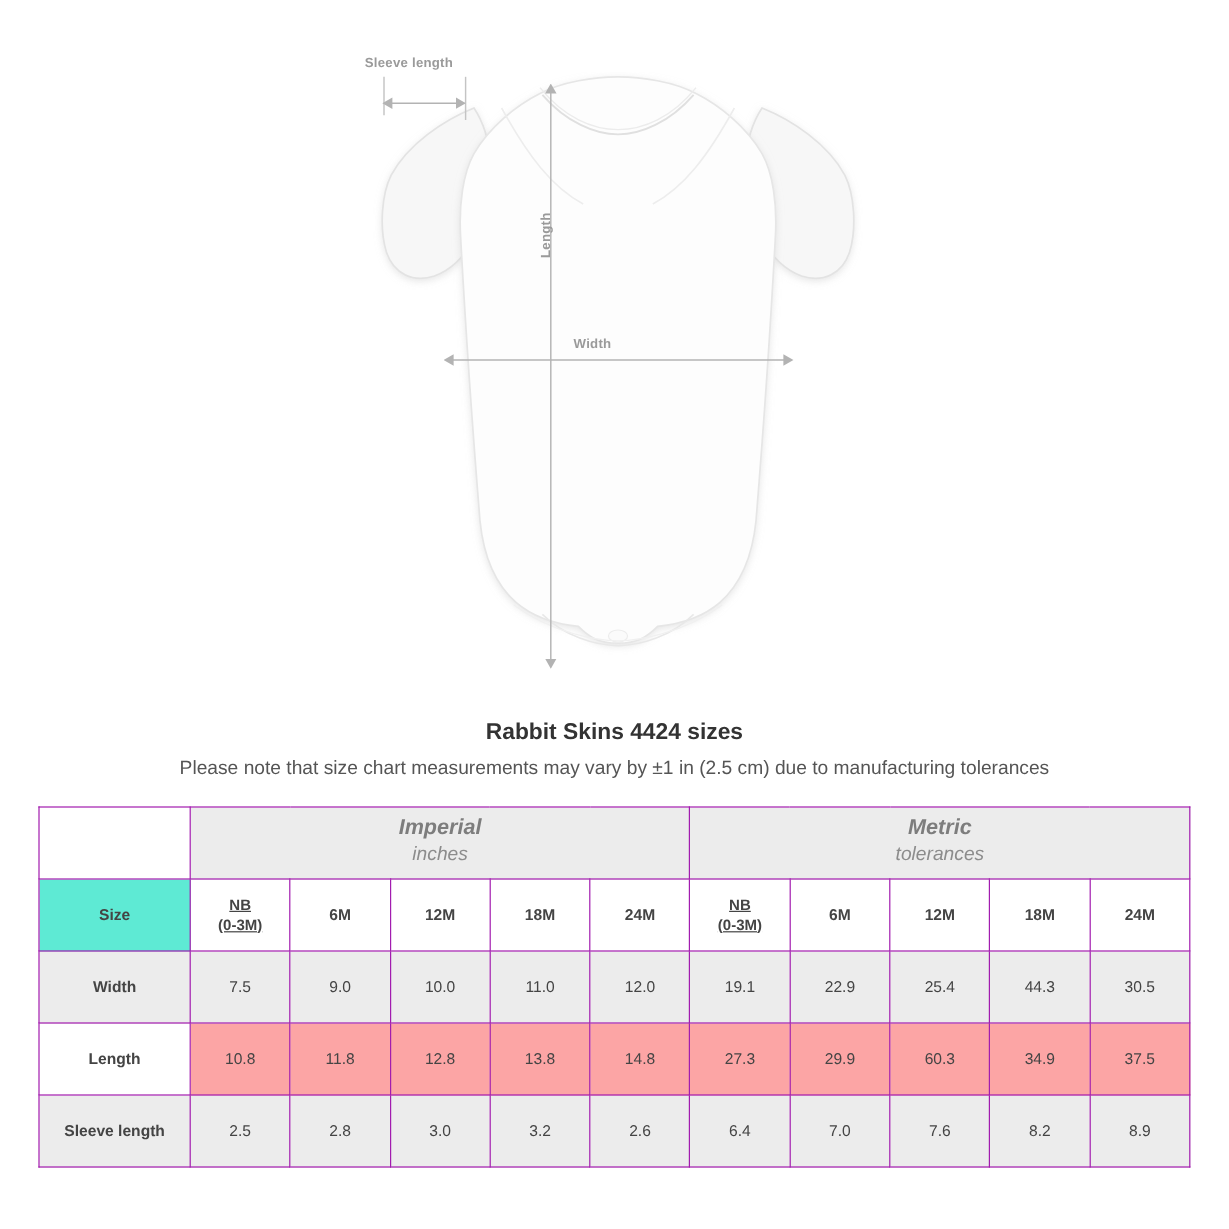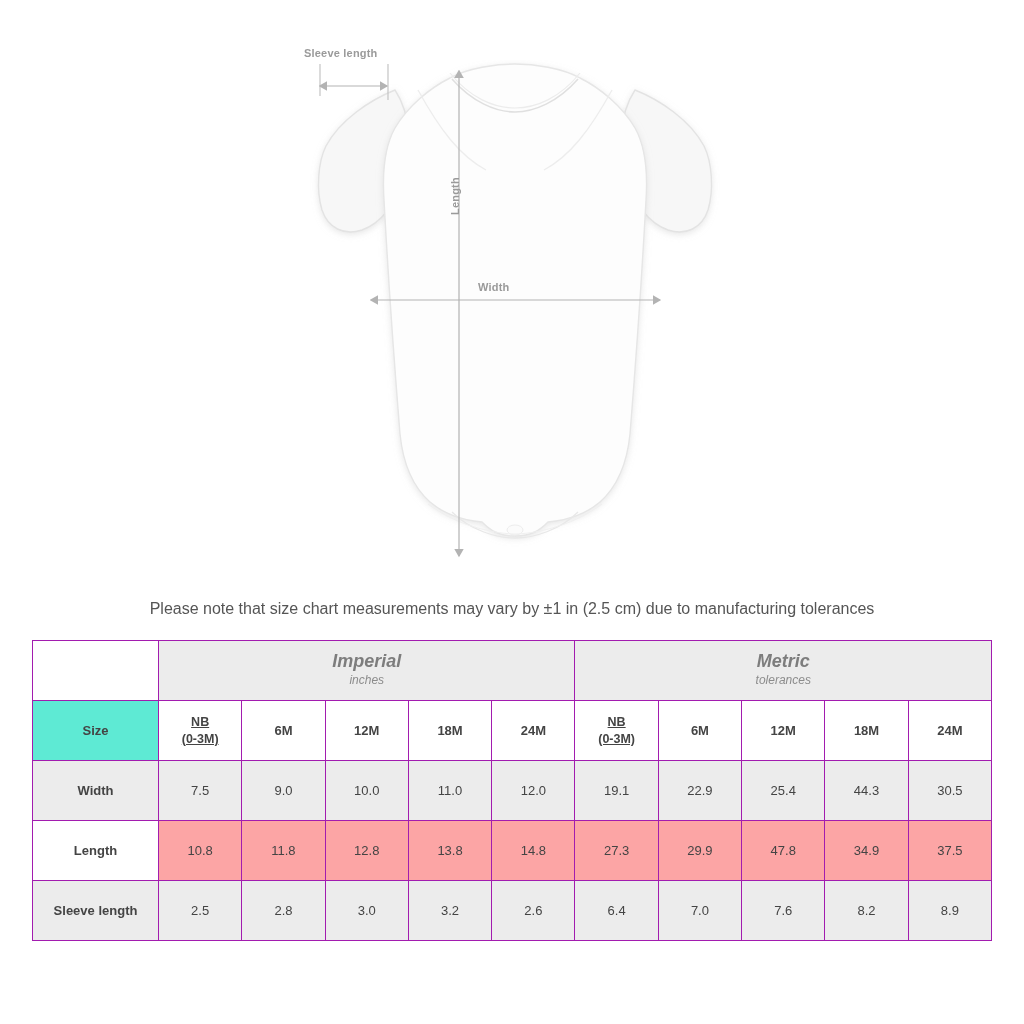--- a/index.html
+++ b/index.html
@@ -114,21 +114,21 @@
     height: 82px;
   }
   .unit-name {
     font-size: 18px;
     font-style: italic;
     font-weight: bold;
     color: #7d7d7d;
     line-height: 1.15;
   }
   .unit-sub {
-    font-size: 12px;
+    font-size: 16px;
     font-style: italic;
     color: #8c8c8c;
     line-height: 1.6;
   }
   .corner-cell {
     background: #ffffff;
     border: none;
   }
 
   
@@ -231,20 +231,21 @@
 
     <line x1="459" y1="72" x2="459" y2="556" stroke="#b3b3b3" stroke-width="1.2" marker-start="url(#arS)" marker-end="url(#ar)"></line>
   </svg>
 
   <div class="meas-label meas-sleeve">Sleeve length</div>
   <div class="meas-label meas-width">Width</div>
   <div class="meas-label meas-length">Length</div>
 </div>
 
 <div class="title-block">
+  <h1 class="chart-title">Rabbit Skins 4424 sizes</h1>
   <p class="chart-note">Please note that size chart measurements may vary by ±1 in (2.5 cm) due to manufacturing tolerances</p>
 </div>
 
 <div class="table-wrap">
   <table class="size-table">
     <colgroup>
       <col class="col-first">
       <col>
         <col>
         <col>
@@ -305,21 +306,21 @@
 
       <tr class="plain">
         <td class="row-label">Length</td>
         <td>10.8</td>
         <td>11.8</td>
         <td>12.8</td>
         <td>13.8</td>
         <td>14.8</td>
         <td>27.3</td>
         <td>29.9</td>
-        <td>47.8</td>
+        <td>60.3</td>
         <td>34.9</td>
         <td>37.5</td>
       </tr>
 
       <tr class="shaded">
         <td class="row-label">Sleeve length</td>
         <td>2.5</td>
         <td>2.8</td>
         <td>3.0</td>
         <td>3.2</td>

